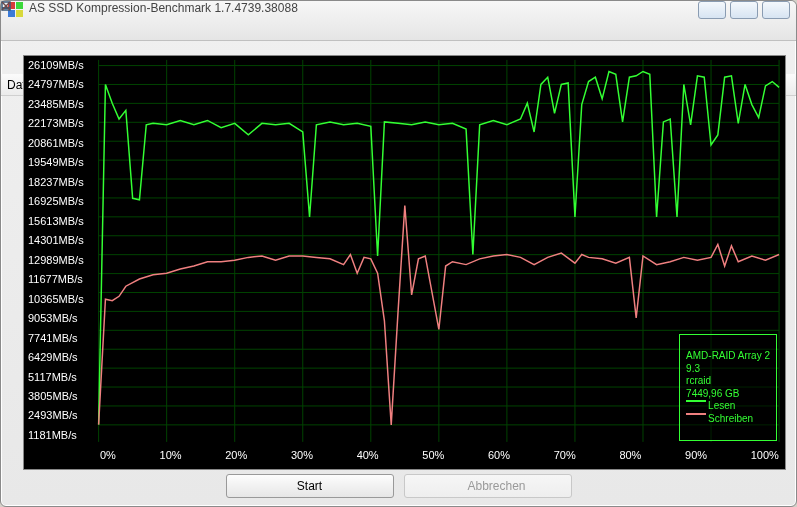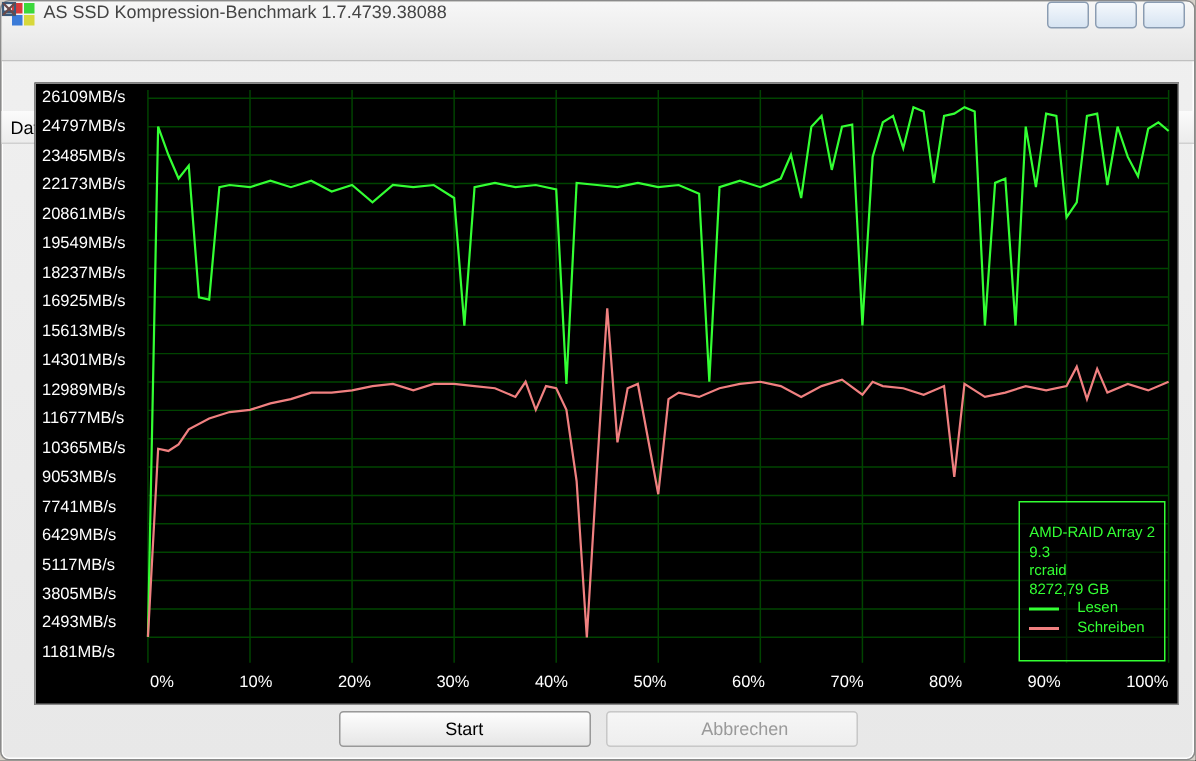--- a/index.html
+++ b/index.html
@@ -12,21 +12,21 @@
   .winbtns { display:flex; gap:4px; }
   .winbtn { width:28px; height:18px; border:1px solid #8a9cb2; border-radius:3px; background:linear-gradient(#f4f8fc,#d7e4f2); display:flex; align-items:center; justify-content:center; font-size:11px; color:#3a5a7a; cursor:default; }
   .menubar { height:22px; padding:2px 0; background:linear-gradient(#fbfbfb,#ececec); border-bottom:1px solid #d0d0d0;margin-top:33px; }
   .menuitem { padding:2px 6px; cursor:default; display:inline-block; }
   .chartarea { position:absolute; left:10px; right:10px; top:54px; bottom:36px; background:#000; border:1px solid #888;margin-left:12px; }
   .ylabels { position:absolute; left:4px; top:0; bottom:24px; width:70px; display:flex; flex-direction:column; justify-content:space-between; padding:4px 0; }
   .ylabels div { color:#fff; font-size:11px; text-align:left; line-height:1; }
   .xlabels { position:absolute; left:76px; right:6px; bottom:4px; height:16px; display:flex; justify-content:space-between; }
   .xlabels div { color:#fff; font-size:11px; }
   .legend { position:absolute; right:8px; bottom:28px; border:1px solid #3f3; color:#3f3; font-size:10px; padding:15px 6px; line-height:1.25; background:rgba(0,0,0,0.5); }
-  .legrow { display:flex; align-items:center; gap:12px; }
+  .legrow { display:flex; gap:2px; }
   .swatch { width:20px; height:2px; }
   .btnrow { position:absolute; left:0; right:0; bottom:6px; height:26px; display:flex; justify-content:center; gap:10px; padding: 0 10px;}
   .btn { width:168px; height:24px; border:1px solid #999; border-radius:3px; background:linear-gradient(#fdfdfd,#e6e6e6); cursor:default; font-size:12px; display:flex; align-items:center; justify-content:center;}
   .btn.disabled { color:#9a9a9a; background:linear-gradient(#f6f6f6,#eee); border-color:#c8c8c8;padding-left:18px; }
   svg { position:absolute; inset:0; }
 </style>
 </head>
 <body>
 
 <div class="window">
@@ -128,21 +128,21 @@
         <div>60%</div>
         <div>70%</div>
         <div>80%</div>
         <div>90%</div>
         <div>100%</div>
       </div>
     <div class="legend">
       <div>AMD-RAID Array 2</div>
       <div>9.3</div>
       <div>rcraid</div>
-      <div>8272,79 GB</div>
+      <div>7449,96 GB</div>
       <div class="legrow">
           <span class="swatch" id="sw-read" style="background: rgb(51, 255, 51);"></span>
           <span>Lesen</span>
         </div>
       <div class="legrow">
           <span class="swatch" id="sw-write" style="background: rgb(240, 128, 128);"></span>
           <span>Schreiben</span>
         </div>
     </div>
   </div>

